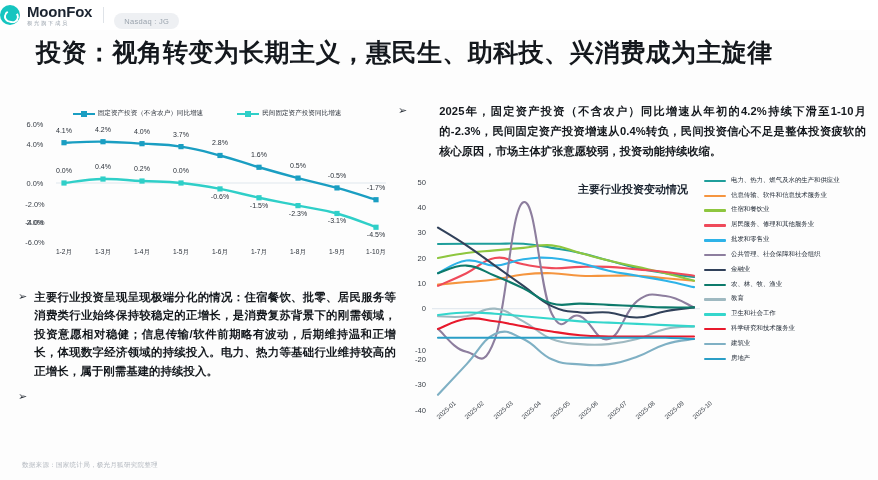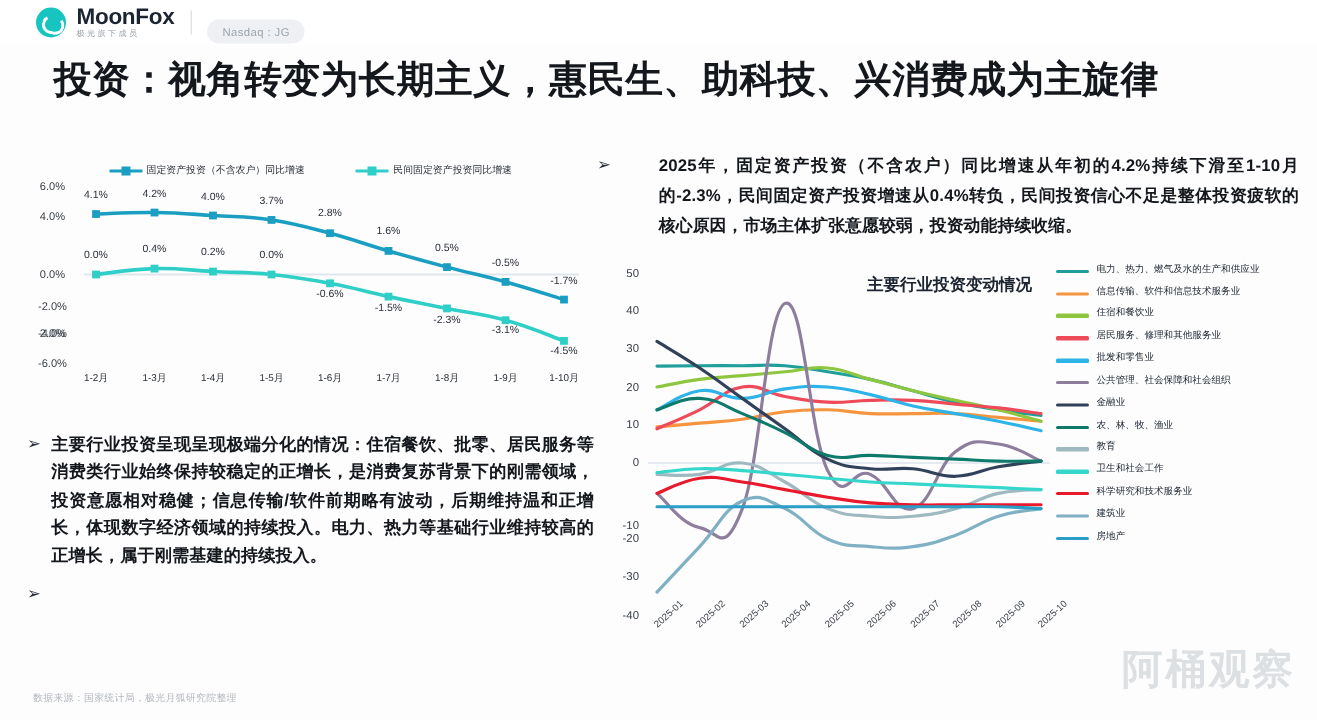--- a/index.html
+++ b/index.html
@@ -14,21 +14,20 @@
     width: 878px; height: 480px;
     background: #fdfdfd;
     overflow: hidden;
   }
 
   
   #brandbar {
     position: absolute; left: 0; top: 0;
     width: 878px; height: 30px;
     display: flex; align-items: center;
-    padding-left: 24px;
     background: #ffffff;
   }
   #logo-mark {
     width: 20px; height: 20px; flex: 0 0 20px;
     border-radius: 50%;
     background: #16c5c0;
     position: relative;
     margin-right: 7px;
   }
   #logo-mark::after {
@@ -342,14 +341,13 @@
         <div class="xtickR" style="left: 150.778px; top: 239px;">2025-05</div>
         <div class="xtickR" style="left: 179.222px; top: 239px;">2025-06</div>
         <div class="xtickR" style="left: 207.667px; top: 239px;">2025-07</div>
         <div class="xtickR" style="left: 236.111px; top: 239px;">2025-08</div>
         <div class="xtickR" style="left: 264.556px; top: 239px;">2025-09</div>
         <div class="xtickR" style="left: 293px; top: 239px;">2025-10</div>
       </div>
   </div>
 
   <div id="footer">数据来源：国家统计局，极光月狐研究院整理</div>
-  <div id="watermark">阿桶观察</div>
 </div>
 
 </body></html>

